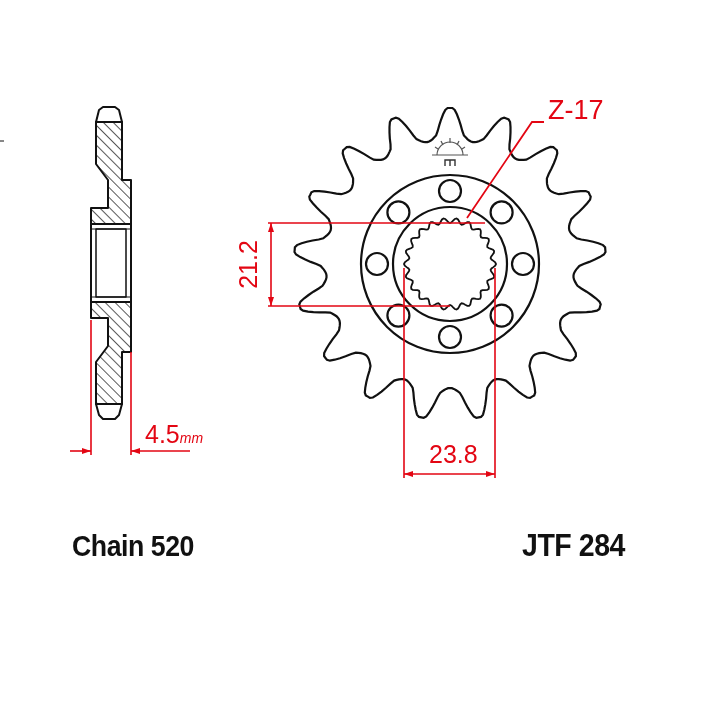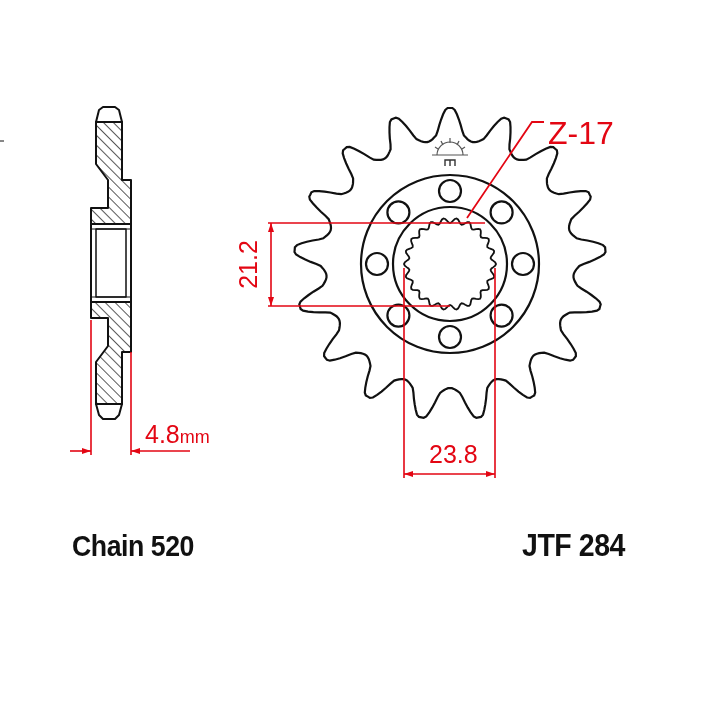--- a/index.html
+++ b/index.html
@@ -1,21 +1,21 @@
 <!DOCTYPE html>
 <html><head>
   <meta charset="utf-8">
   <style>
     html, body { margin: 0; padding: 0; background: #ffffff; }
     body { width: 708px; height: 712px; position: relative; overflow: hidden; }
     #drawing { position: absolute; left: 0; top: 0; }
     .lbl { position: absolute; font-family: "Liberation Sans", sans-serif; white-space: nowrap; }
     .bottom-label { font-weight: bold; font-size: 29px; color: #111111; letter-spacing: -0.5px; transform: scaleX(0.92); transform-origin: left center; }
     .dim { color: #e30613; font-size: 25px; }
-    .dim-small { font-size: 18px; }
+    .dim-small { font-size: 14px; font-style: italic; }
   </style>
 </head>
 <body>
 
 <svg id="drawing" width="708" height="712" viewBox="0 0 708 712" xmlns="http://www.w3.org/2000/svg">
   <defs>
     <pattern id="hatch" patternUnits="userSpaceOnUse" width="7" height="7" patternTransform="rotate(-45)">
       <line x1="0" y1="0" x2="0" y2="7" stroke="#111" stroke-width="1.4"></line>
     </pattern>
   </defs>
@@ -89,26 +89,26 @@
     <line x1="404" y1="474" x2="495" y2="474"></line>
     <path d="M404 474 L413 471 L413 477 Z" stroke="none"></path>
     <path d="M495 474 L486 471 L486 477 Z" stroke="none"></path>
   </g>
 
   <g stroke="#e30613" stroke-width="1.8" fill="none">
     <polyline points="467,218 532,122 544,122"></polyline>
   </g>
 </svg>
 
-<div class="lbl dim" style="left:548px; top:115px; font-size:32px;">Z-17</div>
+<div class="lbl dim" style="left:548px; top:95px; font-size:27px;">Z-17</div>
 
 <div class="lbl dim" style="left:218px; top:250px; transform: rotate(-90deg); transform-origin: center center; width:60px; text-align:center;">
   <span>21.2</span>
 </div>
 
 <div class="lbl dim" style="left:429px; top:440px;">23.8</div>
 
 <div class="lbl dim" style="left:145px; top:420px;">
-  <span>4.8</span><span class="dim-small">mm</span>
+  <span>4.5</span><span class="dim-small">mm</span>
 </div>
 
 <div class="lbl bottom-label" style="left:72px; top:530px;">Chain 520</div>
 <div class="lbl bottom-label" style="left:522px; top:528px; font-size:31px;">JTF 284</div>
 
 </body></html>

